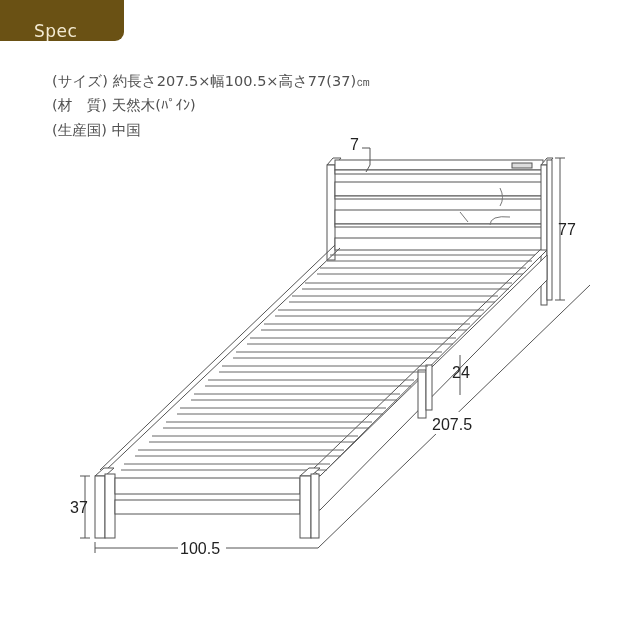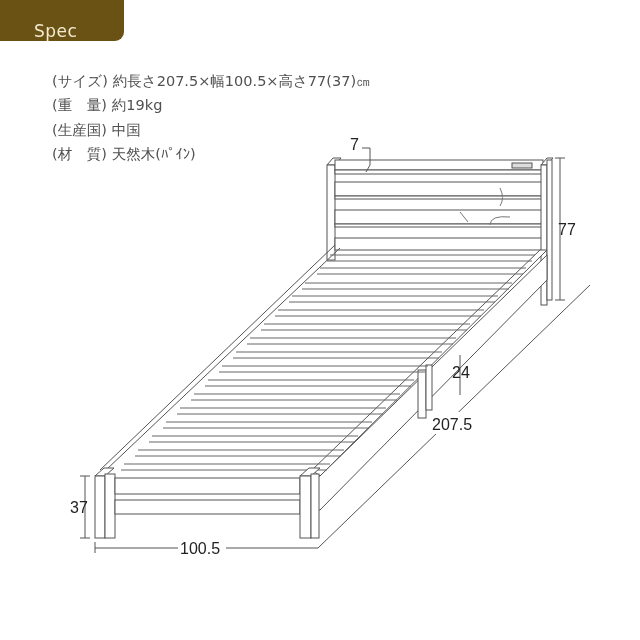--- a/index.html
+++ b/index.html
@@ -21,23 +21,22 @@
 </style>
 </head>
 <body>
 
 <div class="header-tab" id="hdr" style="background: rgb(106, 81, 20);">
   <span>Spec</span>
 </div>
 
 <ul class="spec-list">
   <li class="spec-row"><span class="label">(サイズ)</span><span>約長さ207.5×幅100.5×高さ77(37)㎝</span></li>
-  <li class="spec-row"><span class="label">(重　量)</span><span>約19kg</span></li>
+  <li class="spec-row"><span class="label">(材　質)</span><span>天然木(ﾊﾟｲﾝ)</span></li>
   <li class="spec-row"><span class="label">(生産国)</span><span>中国</span></li>
-  <li class="spec-row"><span class="label">(材　質)</span><span>天然木(ﾊﾟｲﾝ)</span></li>
 </ul>
 
 <svg class="diagram" viewBox="0 0 640 640" xmlns="http://www.w3.org/2000/svg">
   <g fill="#fff" stroke="#555" stroke-width="1">
 
     <g>
       <polygon points="327,165 333,158 341,158 335,165"></polygon>
       <rect x="327" y="165" width="8" height="95"></rect>
       <rect x="335" y="160" width="208" height="10"></rect>
       <rect x="335" y="170" width="208" height="4"></rect>

